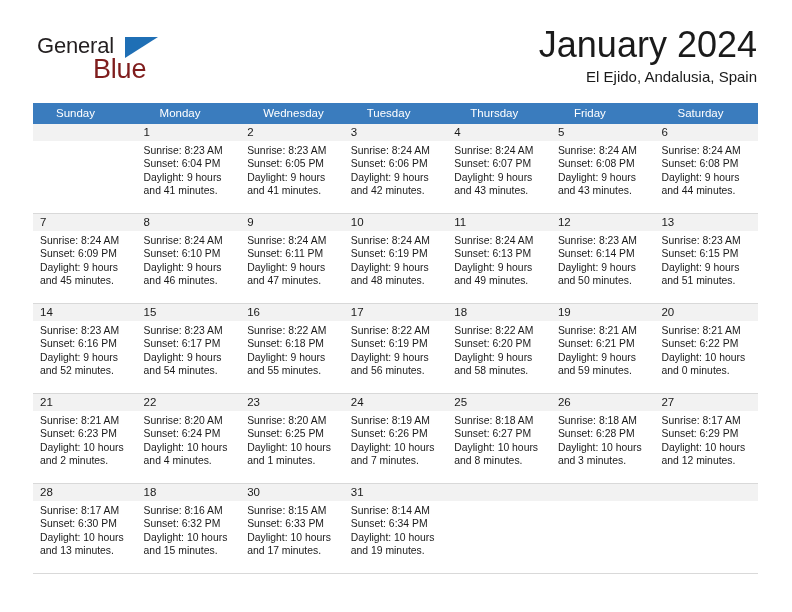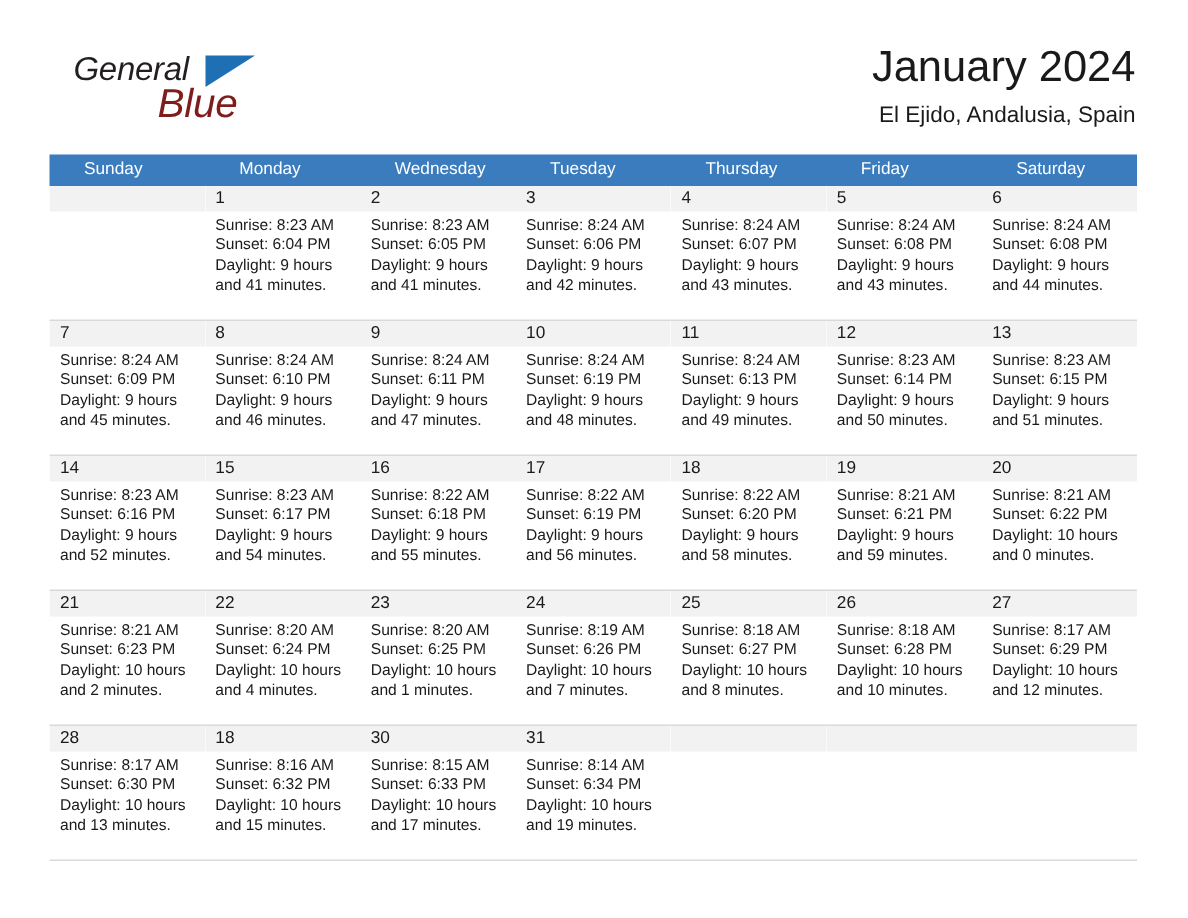--- a/index.html
+++ b/index.html
@@ -24,25 +24,24 @@
   
   .header {
     position: absolute;
     left: 33px;
     top: 28px;
     right: 35px;
     height: 68px;
   }
   .logo {
     position: absolute;
-    left: 16px;
+    left: 4px;
     top: 6px;
     width: 200px;
     height: 58px;
-    font-style: italic;
   }
   .logo-general {
     position: absolute;
     left: 0;
     top: 0;
     font-size: 22px;
     letter-spacing: -0.2px;
     color: #231f20;
     line-height: 24px;
     font-family: "Liberation Sans", sans-serif;
@@ -75,21 +74,21 @@
     background: #ffffff;
   }
 
   .title-block {
     position: absolute;
     right: 0;
     top: 0;
     text-align: right;
   }
   .month-title {
-    font-size: 29px;
+    font-size: 36px;
     color: #1a1a1a;
     line-height: 34px;
     white-space: nowrap;
   }
   .location {
     font-size: 15px;
     color: #1a1a1a;
     line-height: 22px;
     margin-top: 4px;
     white-space: nowrap;
@@ -422,21 +421,21 @@
               <div>Daylight: 10 hours</div>
               <div>and 8 minutes.</div>
             </div>
           </div>
           <div class="day">
             <div class="daynum-bar">26</div>
             <div class="day-info">
               <div>Sunrise: 8:18 AM</div>
               <div>Sunset: 6:28 PM</div>
               <div>Daylight: 10 hours</div>
-              <div>and 10 minutes.</div>
+              <div>and 3 minutes.</div>
             </div>
           </div>
           <div class="day">
             <div class="daynum-bar">27</div>
             <div class="day-info">
               <div>Sunrise: 8:17 AM</div>
               <div>Sunset: 6:29 PM</div>
               <div>Daylight: 10 hours</div>
               <div>and 12 minutes.</div>
             </div>

